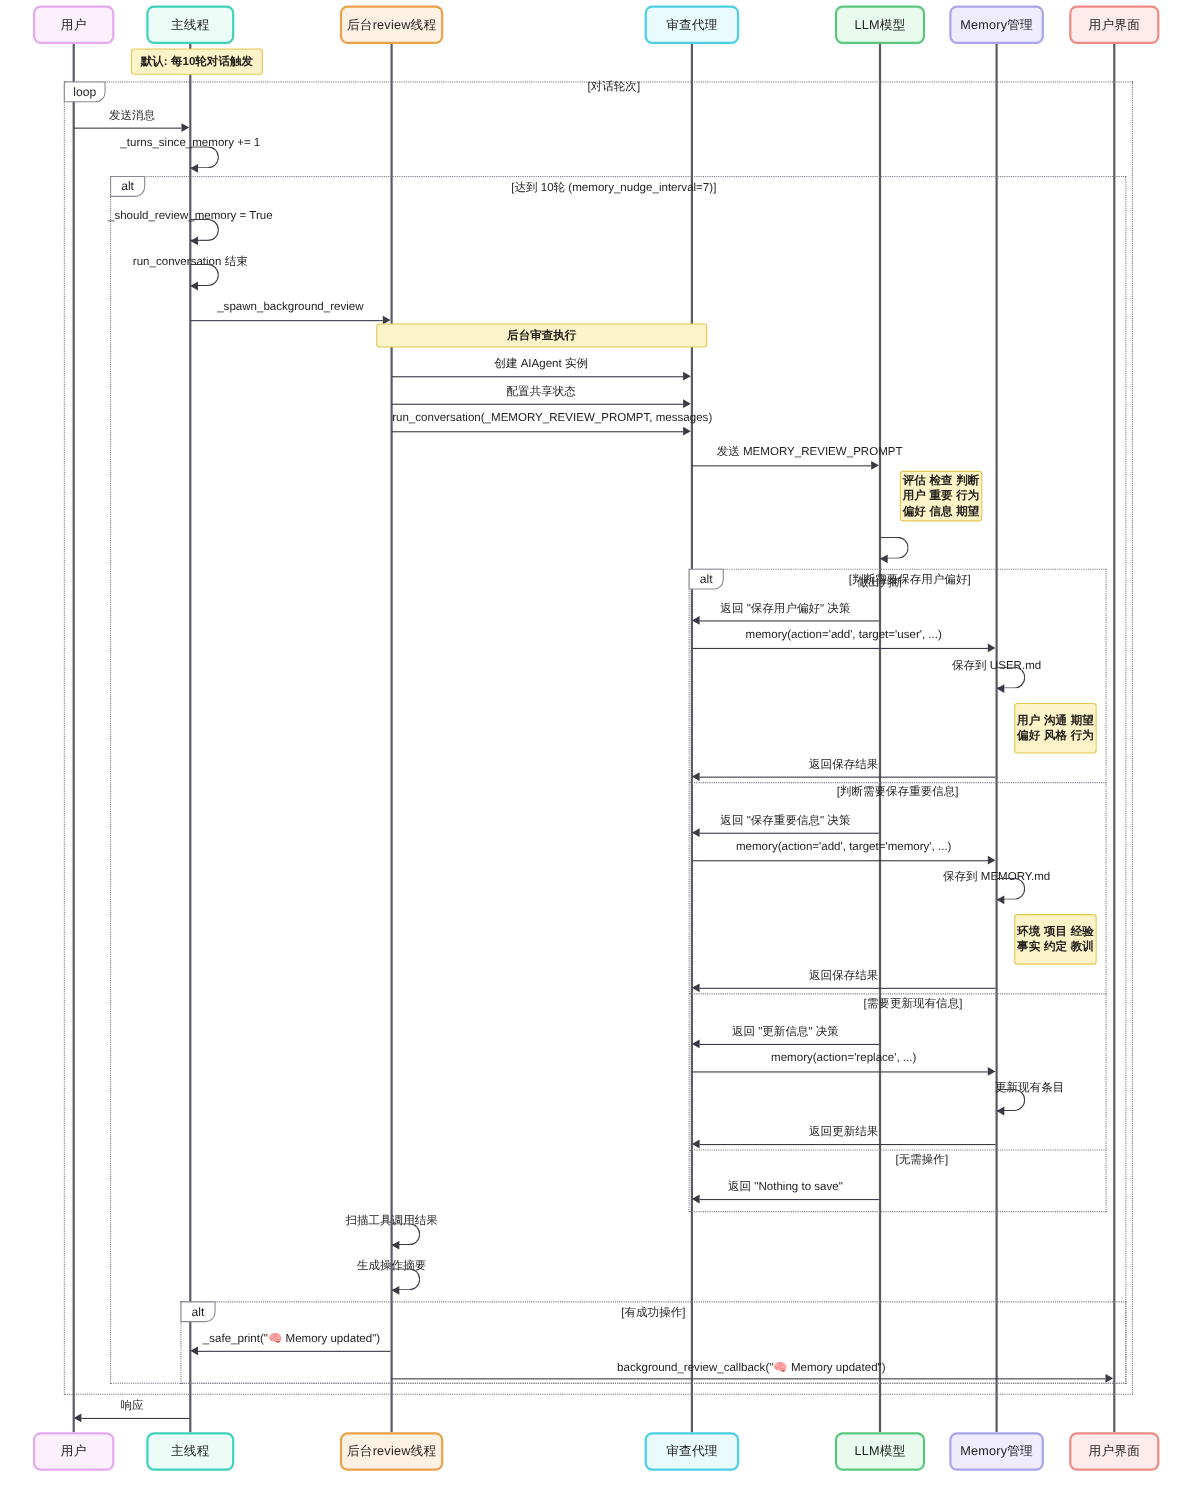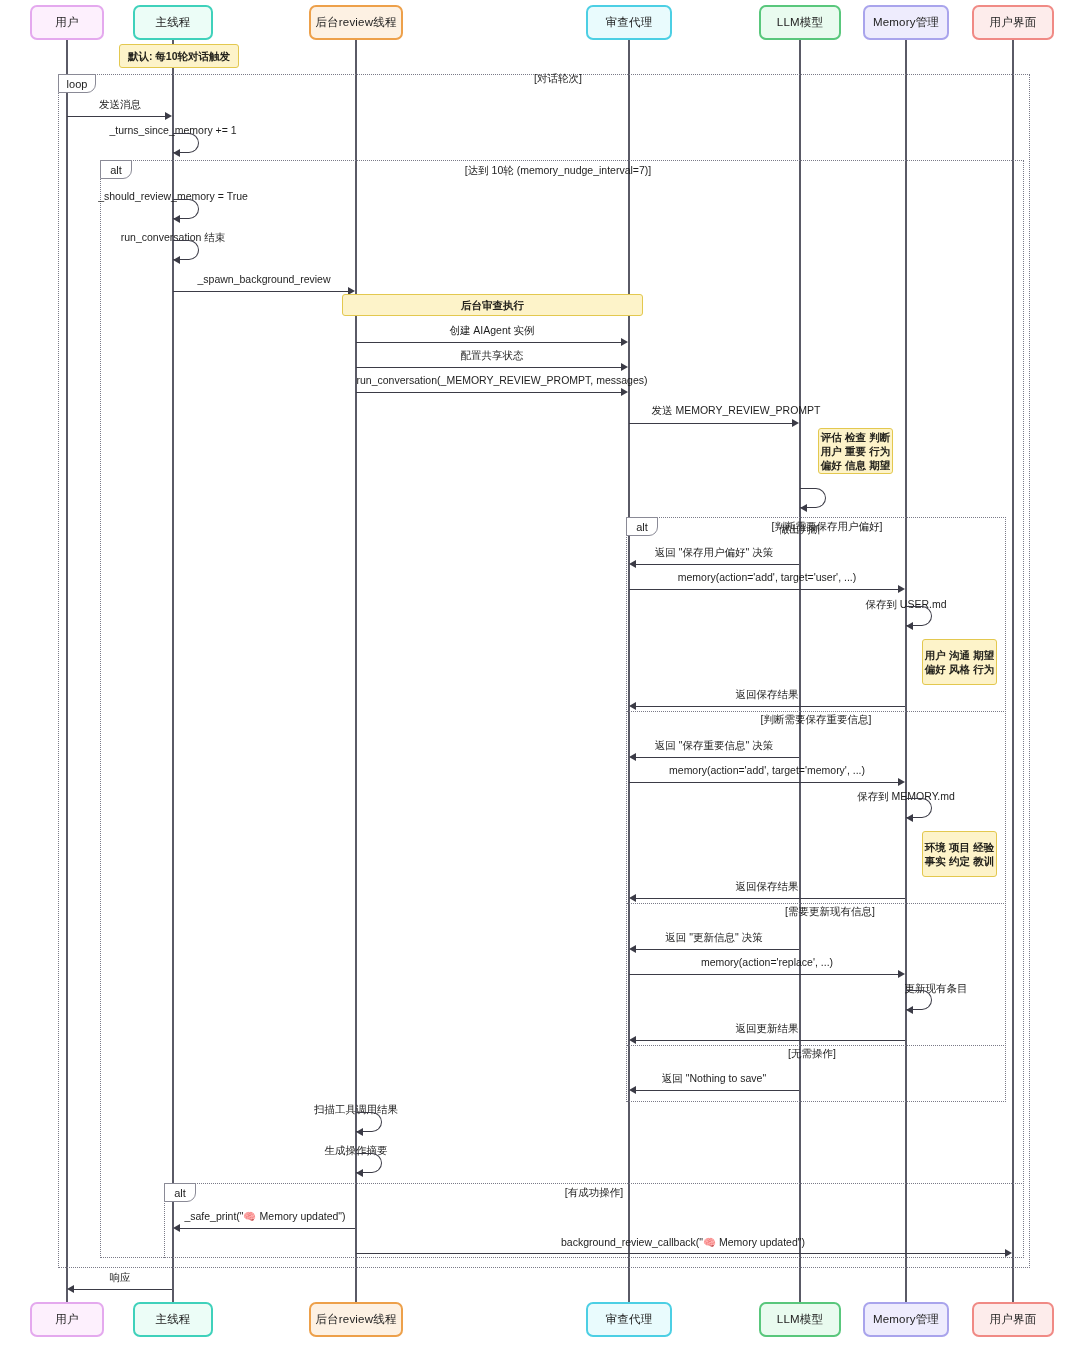--- a/index.html
+++ b/index.html
@@ -261,21 +261,21 @@
   <div class="selfloop" style="left:906px;top:990px;"></div>
   <div class="arrow-l" style="left:906px;top:1006px;"></div>
 
   <div class="msg-label" style="left:767px;top:1022px;">
     <span>返回更新结果</span>
   </div>
   <div class="msg-line" style="left:636px;top:1040px;width:269px;"></div>
   <div class="arrow-l" style="left:629px;top:1036px;"></div>
 
   <div class="frag-sep" style="left:626px;top:1045px;width:380px;"></div>
-  <div class="frag-cond" style="left:812px;top:1047px;">
+  <div class="frag-cond" style="left:838px;top:1047px;">
     <span>[无需操作]</span>
   </div>
 
   <div class="msg-label" style="left:714px;top:1072px;">
     <span>返回 "Nothing to save"</span>
   </div>
   <div class="msg-line" style="left:636px;top:1090px;width:163px;"></div>
   <div class="arrow-l" style="left:629px;top:1086px;"></div>
 
   <div class="msg-label" style="left:356px;top:1103px;">

